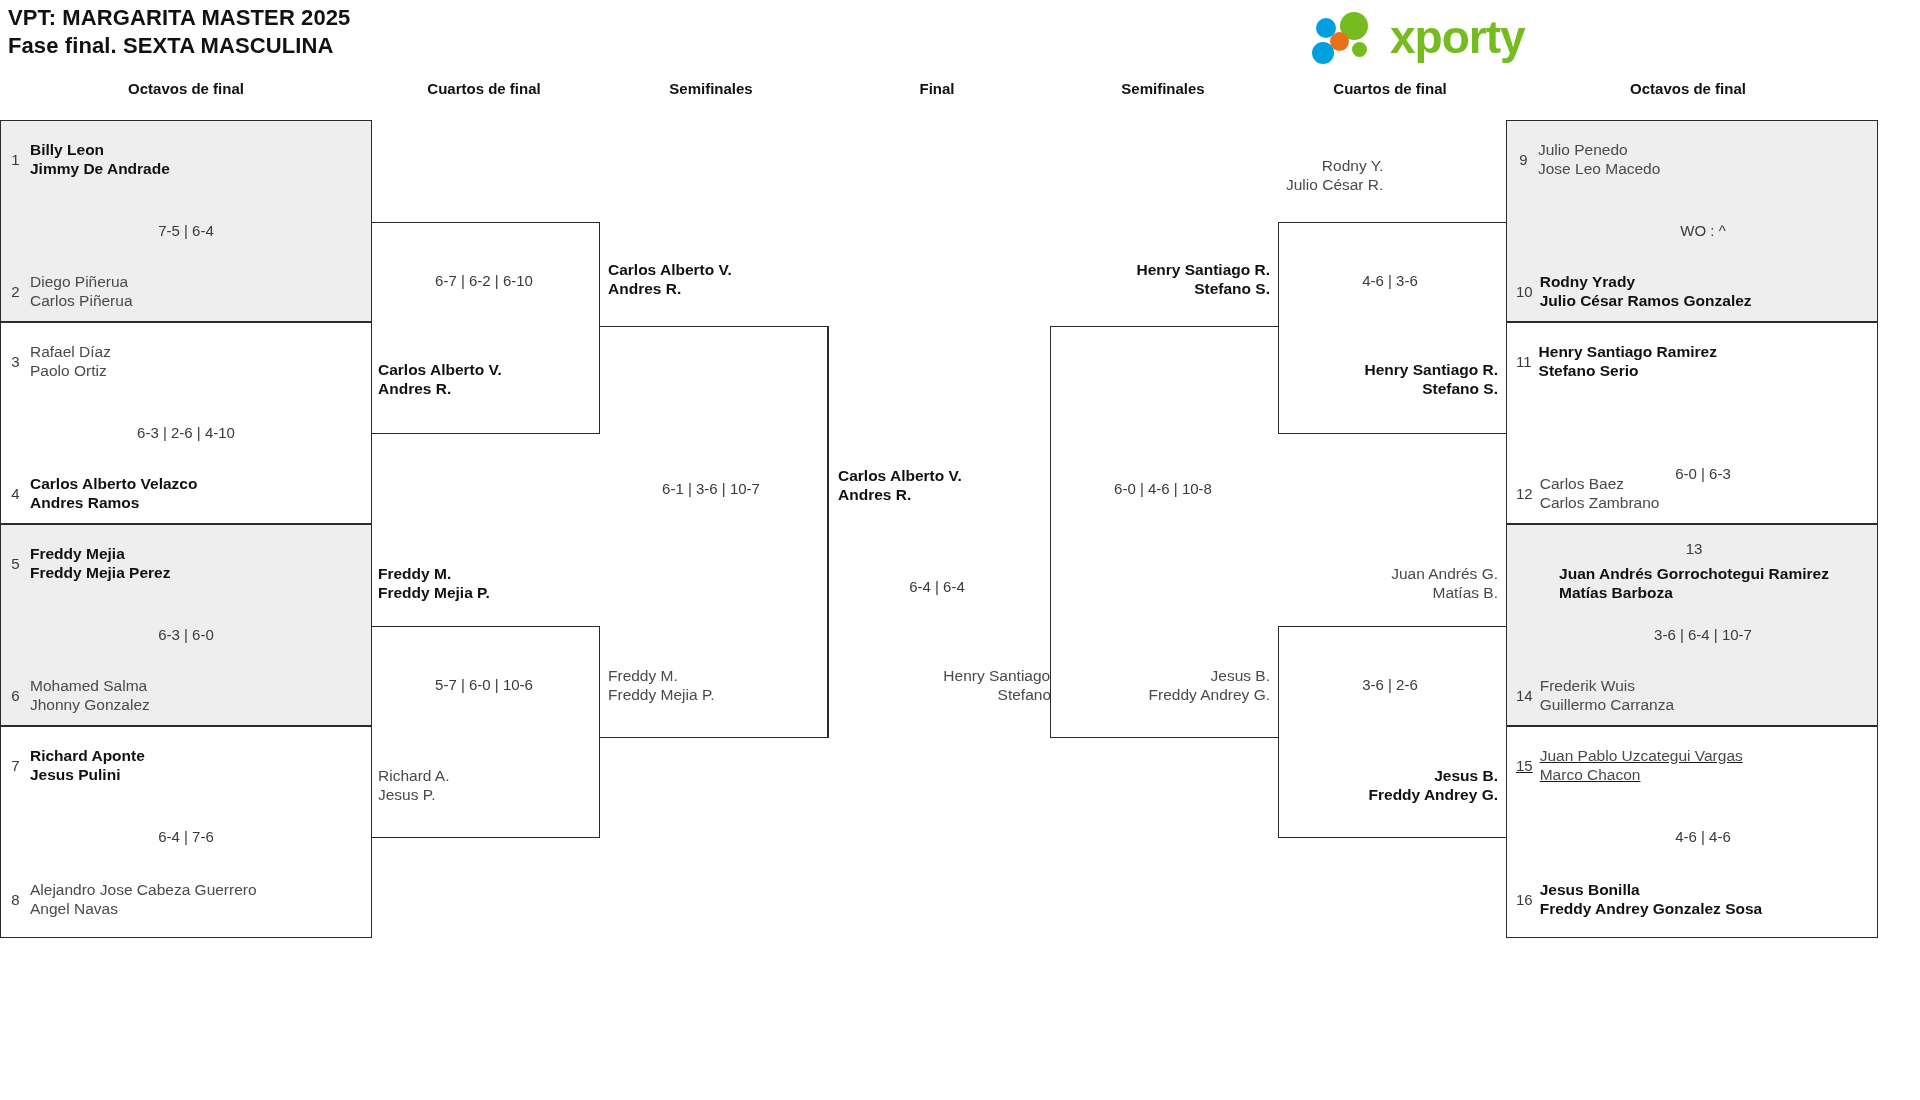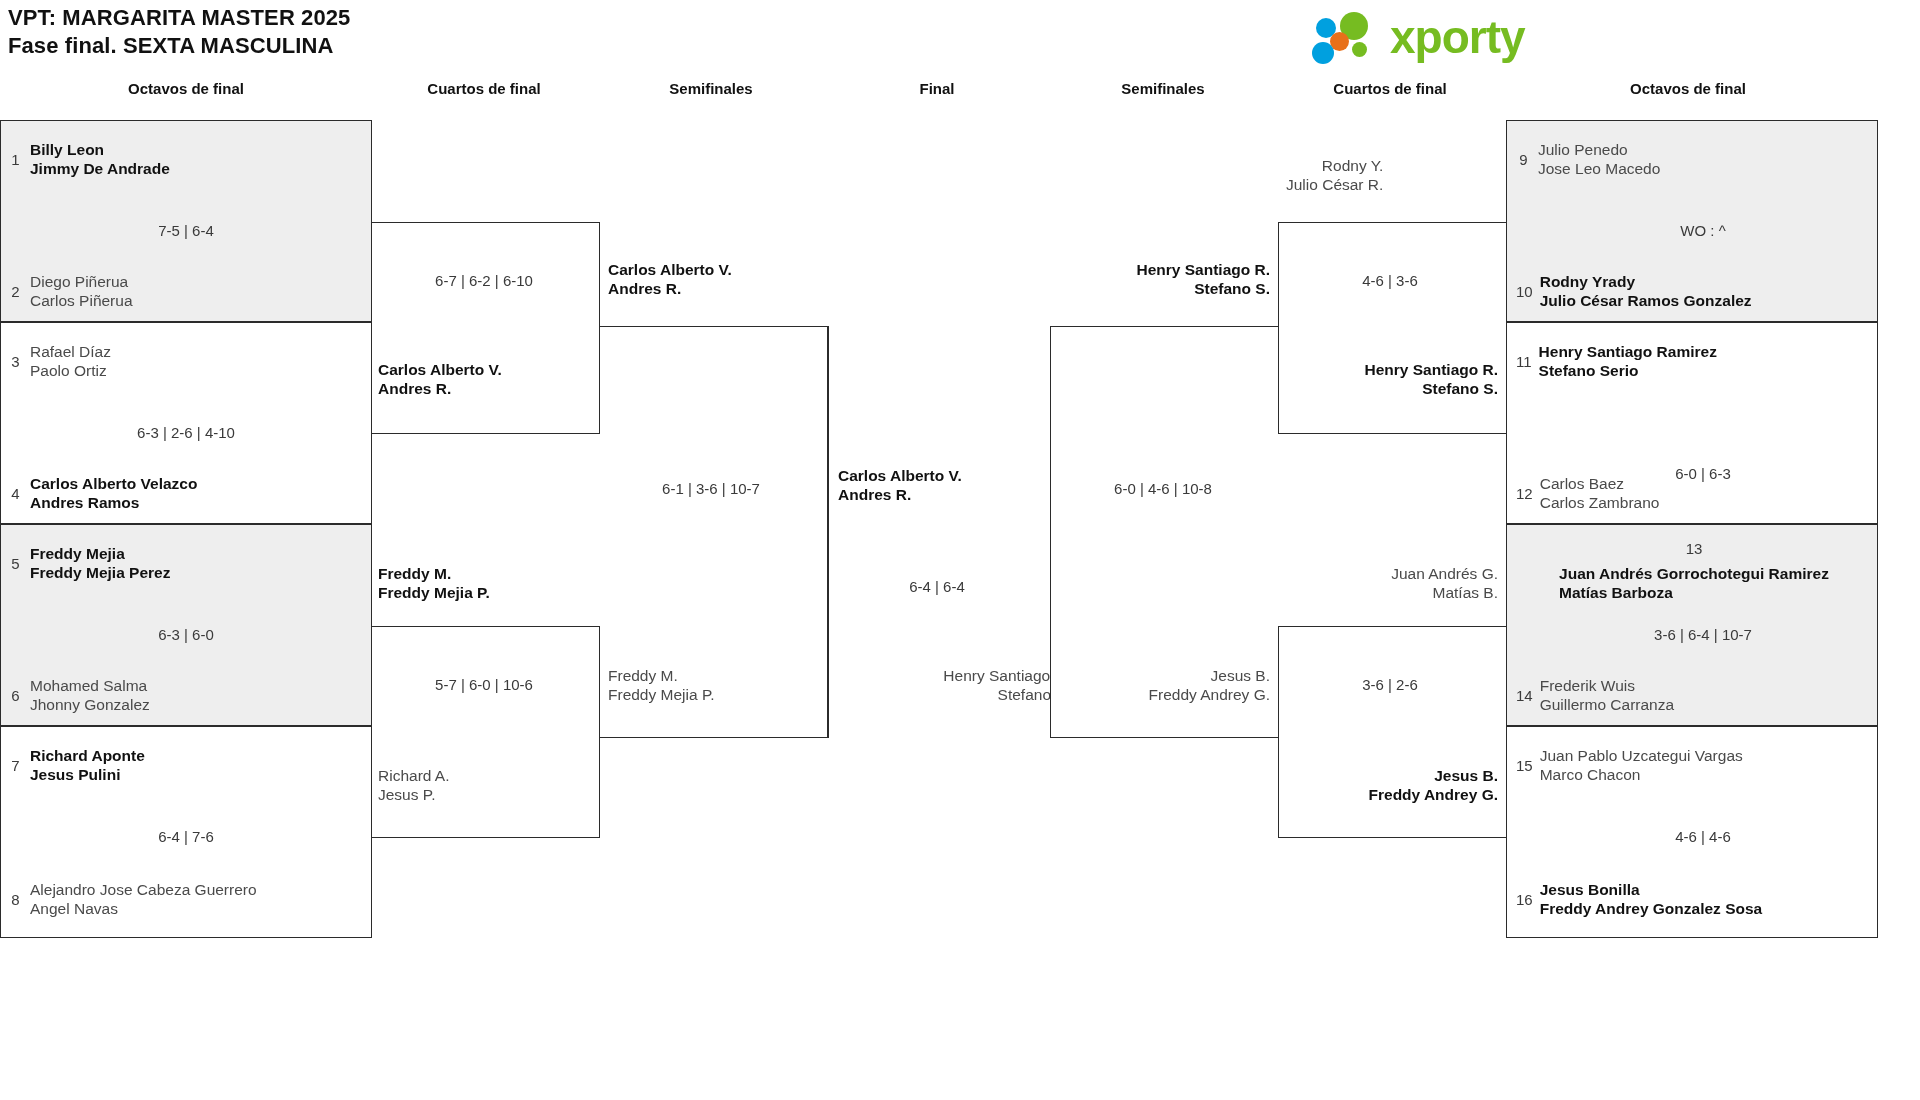--- a/index.html
+++ b/index.html
@@ -291,21 +291,21 @@
         <span class="nm">Matías Barboza</span>
       </span>
   </div>
   <div class="team loser" style="left:1516px;top:672px;width:350px;height:46px;">
     <span class="seed">14</span>
     <span class="names">
         <span class="nm">Frederik Wuis</span>
         <span class="nm">Guillermo Carranza</span>
       </span>
   </div>
-  <div class="team loser" style="left:1516px;top:742px;width:350px;height:46px;">
+  <div class="team loser" style="left:1516px;top:742px;width:350px;height:46px;text-decoration:underline;">
     <span class="seed">15</span>
     <span class="names">
         <span class="nm">Juan Pablo Uzcategui Vargas</span>
         <span class="nm">Marco Chacon</span>
       </span>
   </div>
   <div class="team winner" style="left:1516px;top:876px;width:350px;height:46px;">
     <span class="seed">16</span>
     <span class="names">
         <span class="nm">Jesus Bonilla</span>

